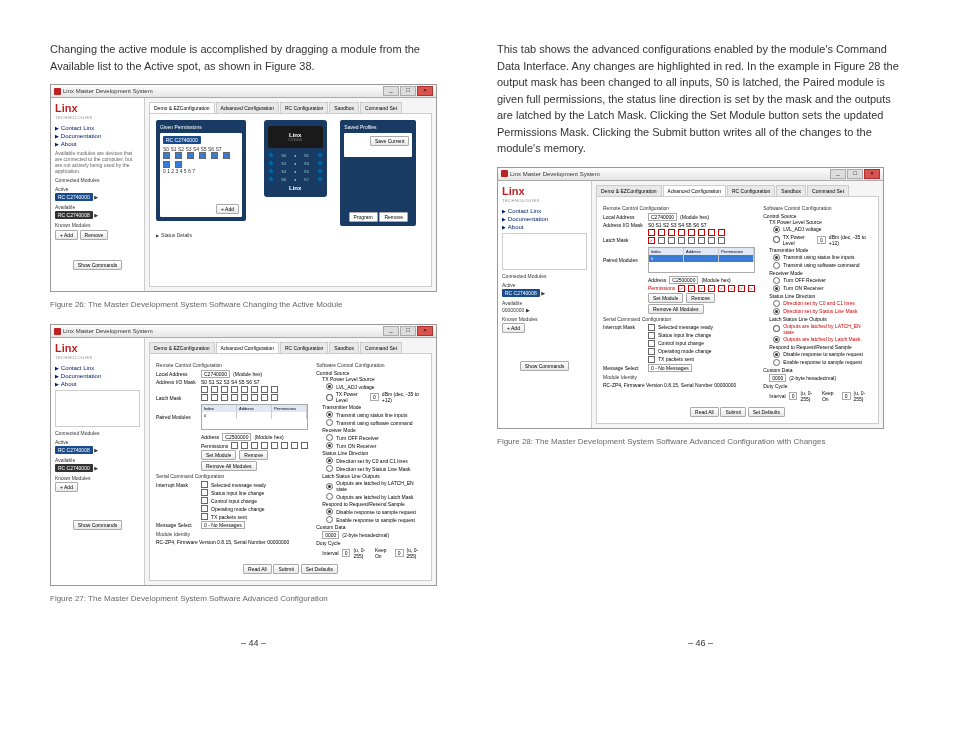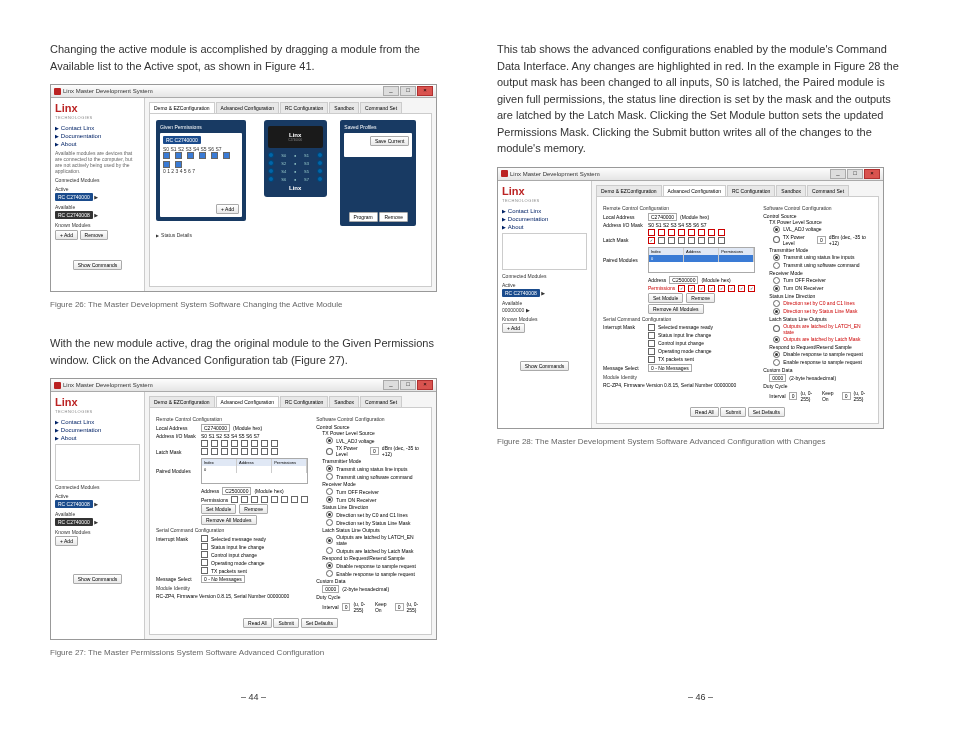--- a/index.html
+++ b/index.html
@@ -164,21 +164,21 @@
   .paired-table { border: 1px solid #aaa; margin: 2px 0; }
   .pt-header { display: flex; background: #e0e8f5; }
   .pt-header.hl { background: #3a7bd5; color: #fff; }
   .pt-cell { flex: 1; padding: 1px 2px; border-right: 1px solid #ccc; font-size: 4px; }
   .bottom-btns { text-align: center; margin-top: 4px; }
 </style>
 </head>
 <body>
 
 <div class="column">
-  <p class="body-text">Changing the active module is accomplished by dragging a module from the Available list to the Active spot, as shown in Figure 41.</p>
+  <p class="body-text">Changing the active module is accomplished by dragging a module from the Available list to the Active spot, as shown in Figure 38.</p>
 
   <div class="app-window" style="width:385px;">
     <div class="titlebar">
       <span class="titlebar-icon"></span>
       <span class="titlebar-title">Linx Master Development System</span>
       <div class="win-btns">
         <span class="win-btn">_</span>
         <span class="win-btn">□</span>
         <span class="win-btn close">×</span>
       </div>
@@ -290,21 +290,20 @@
           </div>
           <div class="footer-row">
             <div class="status-label">Status Details</div>
           </div>
         </div>
       </div>
     </div>
   </div>
   <div class="figure-caption">Figure 26: The Master Development System Software Changing the Active Module</div>
 
-  <p class="body-text">With the new module active, drag the original module to the Given Permissions window. Click on the Advanced Configuration tab (Figure 27).</p>
 
   <div class="app-window" style="width:385px;">
     <div class="titlebar">
       <span class="titlebar-icon"></span>
       <span class="titlebar-title">Linx Master Development System</span>
       <div class="win-btns">
         <span class="win-btn">_</span>
         <span class="win-btn">□</span>
         <span class="win-btn close">×</span>
       </div>
@@ -522,21 +521,21 @@
           </div>
           <div class="bottom-btns">
             <span class="small-btn">Read All</span>
             <span class="small-btn">Submit</span>
             <span class="small-btn">Set Defaults</span>
           </div>
         </div>
       </div>
     </div>
   </div>
-  <div class="figure-caption">Figure 27: The Master Permissions System Software Advanced Configuration</div>
+  <div class="figure-caption">Figure 27: The Master Development System Software Advanced Configuration</div>
 
   <div class="page-num">– 44 –</div>
 </div>
 
 <div class="column">
   <p class="body-text">This tab shows the advanced configurations enabled by the module's Command Data Interface. Any changes are highlighted in red. In the example in Figure 28 the output mask has been changed to all inputs, S0 is latched, the Paired module is given full permissions, the status line direction is set by the mask and the outputs are latched by the Latch Mask. Clicking the Set Module button sets the updated Permissions Mask. Clicking the Submit button writes all of the changes to the module's memory.</p>
 
   <div class="app-window" style="width:385px;">
     <div class="titlebar">
       <span class="titlebar-icon"></span>

